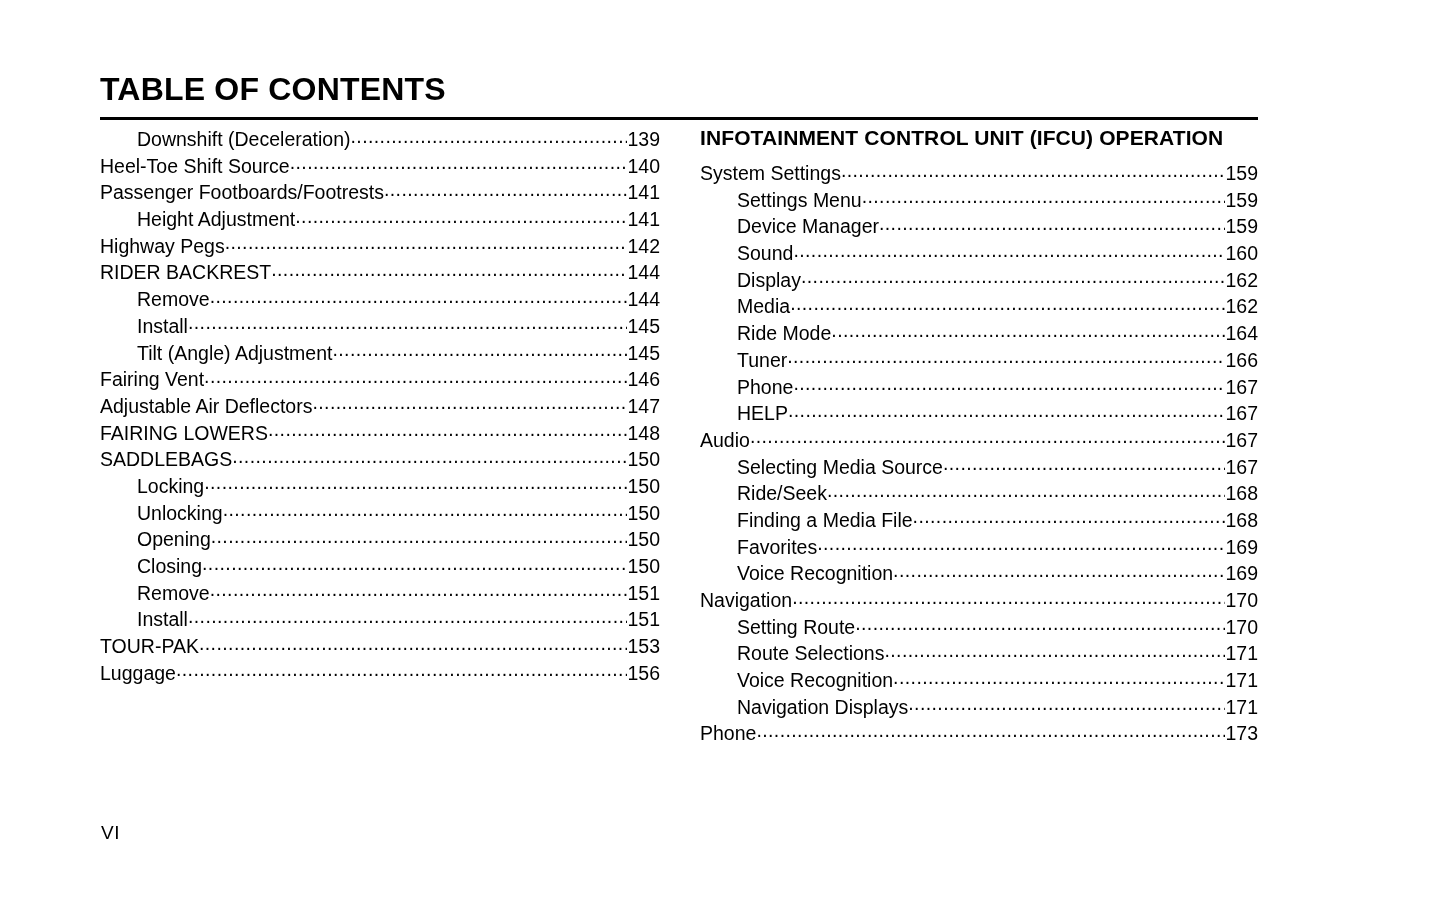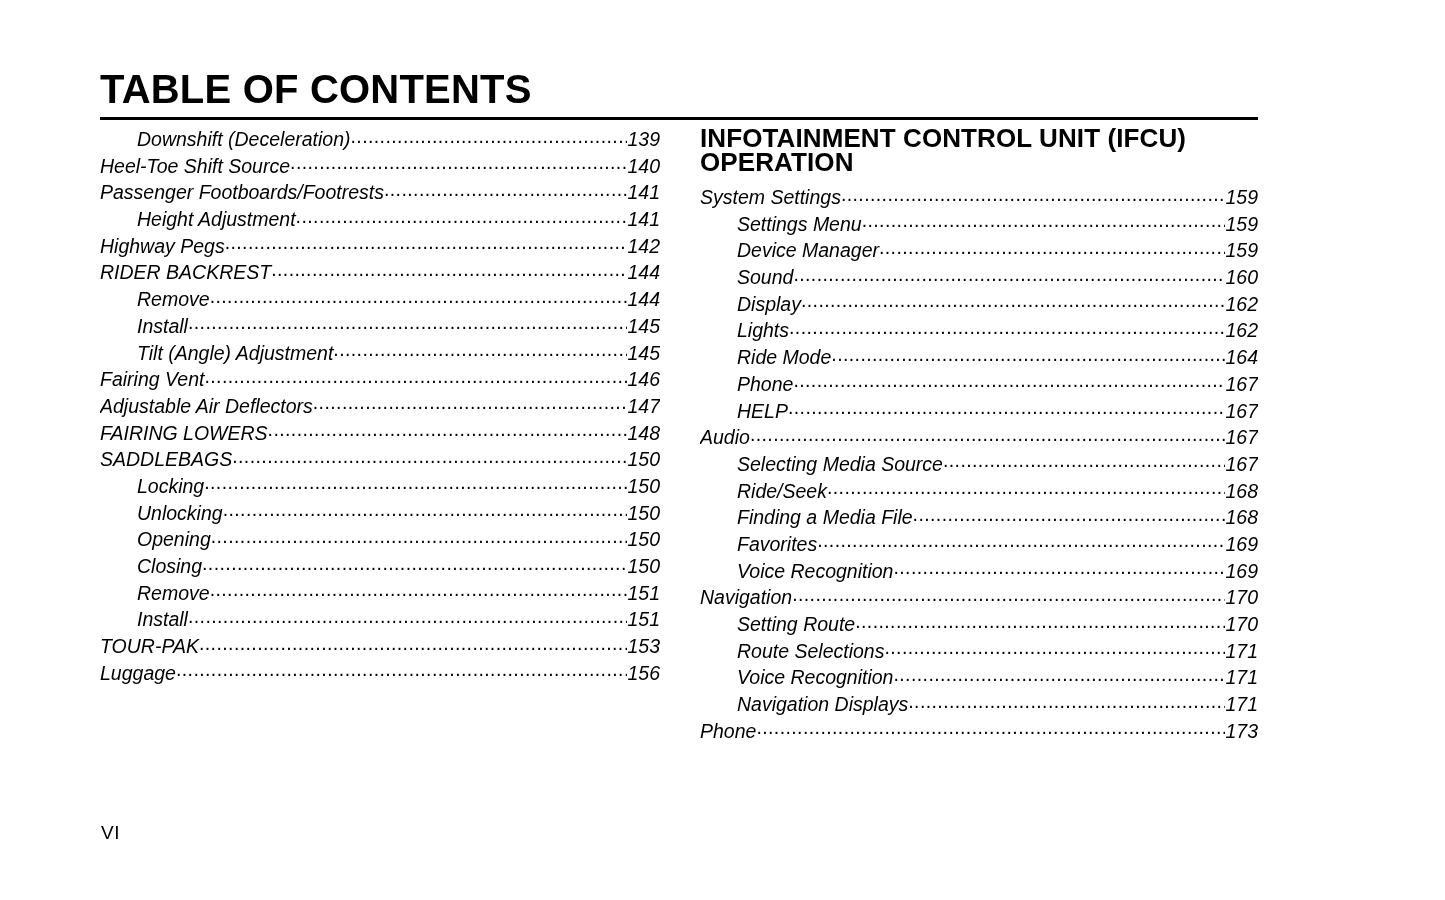--- a/index.html
+++ b/index.html
@@ -23,21 +23,21 @@
     top: 0;
     width: 1445px;
     height: 900px;
   }
 
   
   .doc-title {
     position: absolute;
     left: 100px;
     top: 70px;
-    font-size: 40px;
+    font-size: 32px;
     font-weight: bold;
     letter-spacing: 0.2px;
     line-height: 38px;
     white-space: nowrap;
   }
 
   
   .title-rule {
     position: absolute;
     left: 100px;
@@ -58,21 +58,21 @@
 
   .col {
     position: absolute;
     top: 126px;
   }
   .col-left  { left: 100px;  width: 560px; }
   .col-right { left: 700px;  width: 558px; }
 
   
   .section-heading {
-    font-size: 26px;
+    font-size: 21px;
     font-weight: bold;
     line-height: 24px;
     margin: 0 0 10px 0;
     letter-spacing: 0.1px;
   }
 
   
   .toc-list {
     list-style: none;
     margin: 0;
@@ -88,21 +88,20 @@
     white-space: nowrap;
     overflow: hidden;
   }
 
   .toc-entry.level-1 {
     padding-left: 37px;
   }
 
   .toc-label {
     flex: 0 0 auto;
-    font-style: italic;
   }
 
   .toc-leader {
     flex: 1 1 auto;
     overflow: hidden;
     min-width: 4px;
     position: relative;
     height: 1em;
   }
   .toc-leader::after {
@@ -113,21 +112,20 @@
     right: 0;
     bottom: 0;
     letter-spacing: 0.4px;
     font-size: 19.5px;
     line-height: 1em;
   }
 
   .toc-page {
     flex: 0 0 auto;
     text-align: right;
-    font-style: italic;
   }
 
   
   .folio {
     position: absolute;
     left: 101px;
     top: 822px;
     font-size: 19px;
     line-height: 22px;
     letter-spacing: 0.5px;
@@ -276,28 +274,33 @@
             <span class="toc-label">Sound</span>
             <span class="toc-leader"></span>
             <span class="toc-page">160</span>
           </li>
           <li class="toc-entry level-1">
             <span class="toc-label">Display</span>
             <span class="toc-leader"></span>
             <span class="toc-page">162</span>
           </li>
           <li class="toc-entry level-1">
-            <span class="toc-label">Lights</span>
+            <span class="toc-label">Media</span>
             <span class="toc-leader"></span>
             <span class="toc-page">162</span>
           </li>
           <li class="toc-entry level-1">
             <span class="toc-label">Ride Mode</span>
             <span class="toc-leader"></span>
             <span class="toc-page">164</span>
+          </li>
+          <li class="toc-entry level-1">
+            <span class="toc-label">Tuner</span>
+            <span class="toc-leader"></span>
+            <span class="toc-page">166</span>
           </li>
           <li class="toc-entry level-1">
             <span class="toc-label">Phone</span>
             <span class="toc-leader"></span>
             <span class="toc-page">167</span>
           </li>
           <li class="toc-entry level-1">
             <span class="toc-label">HELP</span>
             <span class="toc-leader"></span>
             <span class="toc-page">167</span>

